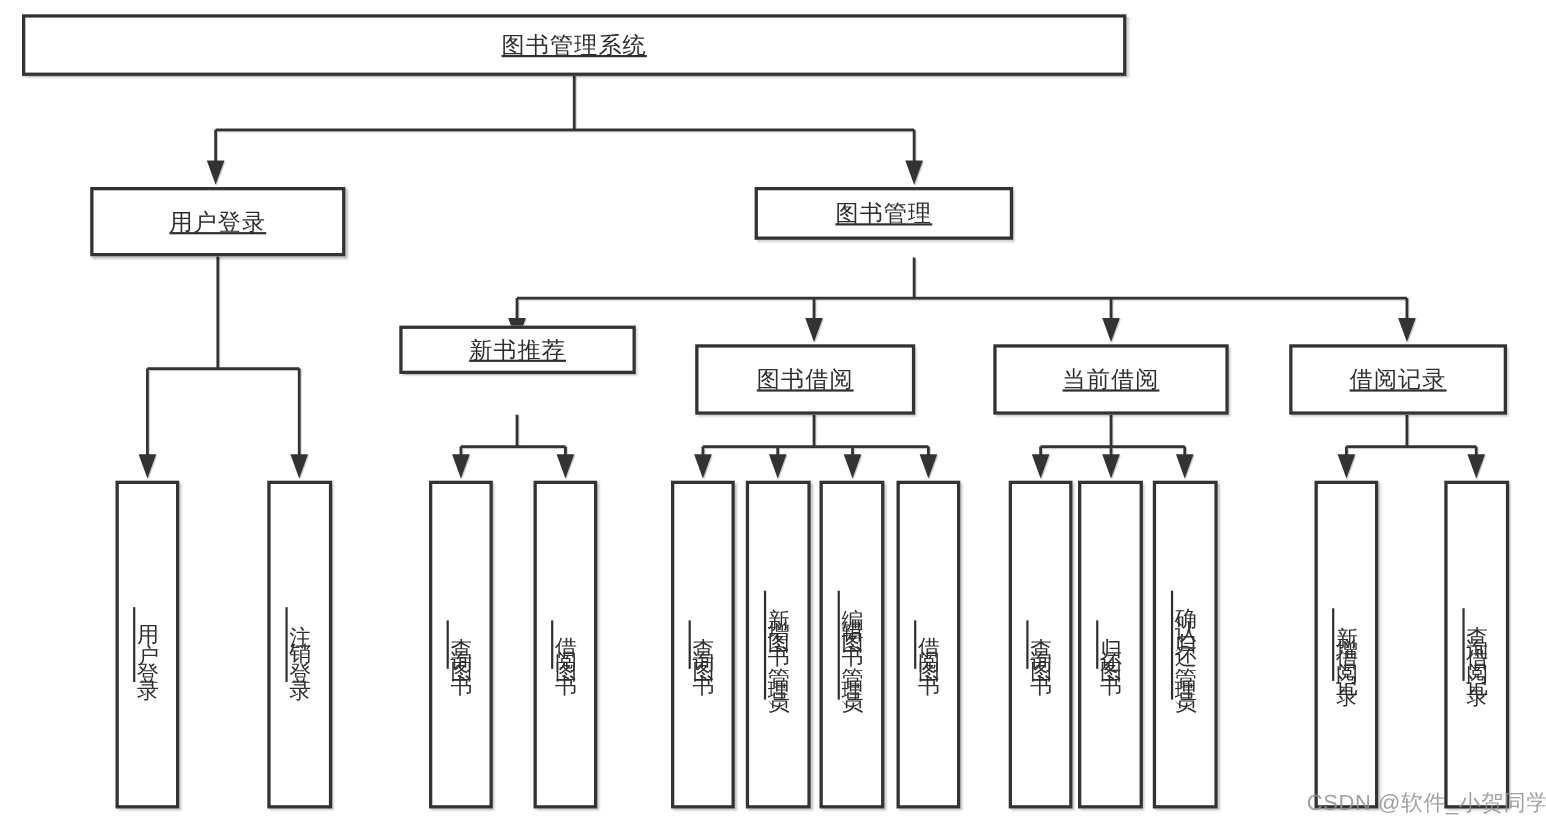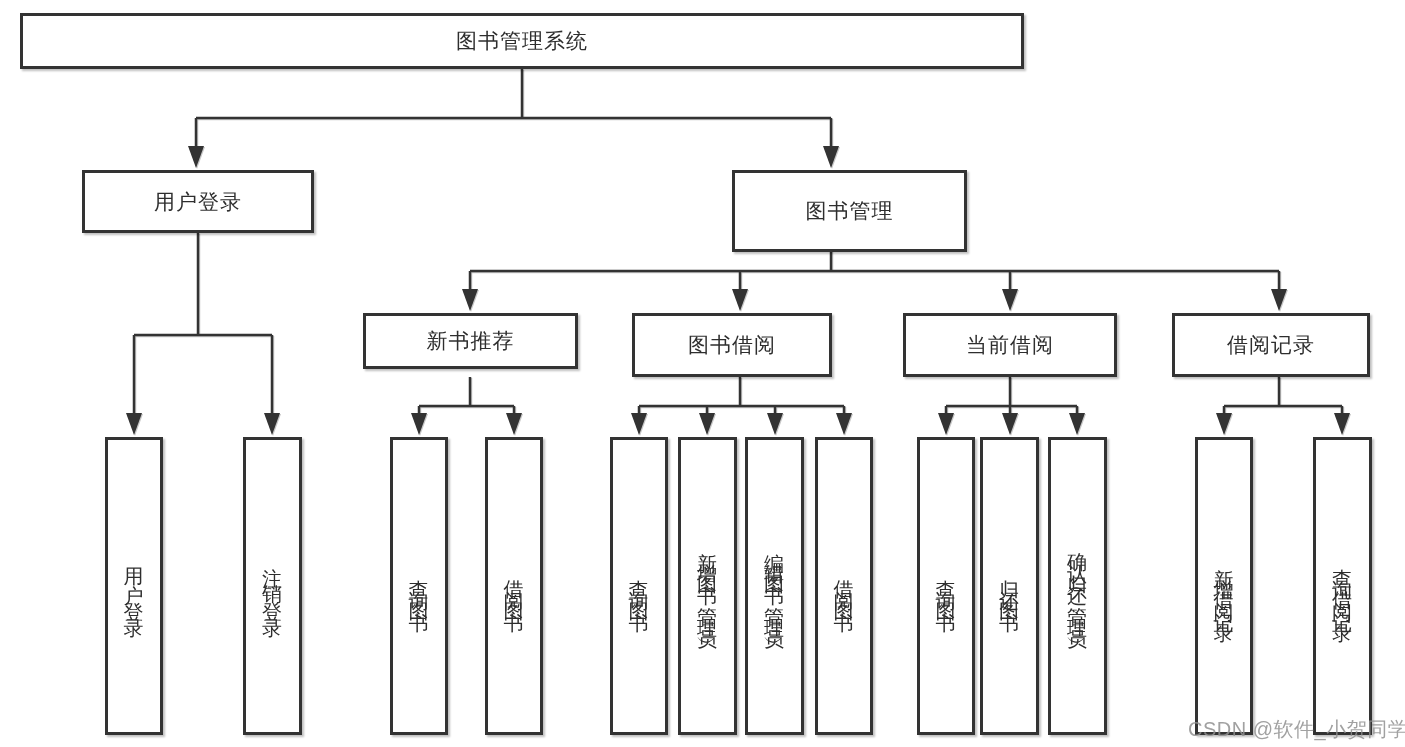--- a/index.html
+++ b/index.html
@@ -21,20 +21,21 @@
     border:3px solid #333333;
     display:flex;
     align-items:center;
     justify-content:center;
     font-size:21px;
     letter-spacing:1px;
     color:#2e2e2e;
     box-shadow:2px 2px 2px rgba(0,0,0,0.25);
     z-index:2;
     white-space:nowrap;
+    text-decoration:underline;
   }
   .leaf {
     top:437px;
     height:298px;
     writing-mode:vertical-rl;
     text-orientation:mixed;
     font-size:20px;
     letter-spacing:11px;
     white-space:normal;
     line-height:1;
@@ -84,23 +85,23 @@
       <polygon points="1002,413 1018,413 1010,435"></polygon>
       <polygon points="1069,413 1085,413 1077,435"></polygon>
       <polygon points="1216,413 1232,413 1224,435"></polygon>
       <polygon points="1334,413 1350,413 1342,435"></polygon>
     </g>
   </svg>
 
   <div class="node" style="left:20px; top:13px; width:1004px; height:56px;">图书管理系统</div>
 
   <div class="node" style="left:82px; top:170px; width:232px; height:63px;">用户登录</div>
-  <div class="node" style="left:732px; top:170px; width:235px; height:82px;">图书管理</div>
+  <div class="node" style="left:686px; top:170px; width:235px; height:48px;">图书管理</div>
 
-  <div class="node" style="left:363px; top:313px; width:215px; height:56px;">新书推荐</div>
+  <div class="node" style="left:363px; top:296px; width:215px; height:44px;">新书推荐</div>
   <div class="node" style="left:632px; top:313px; width:200px; height:64px;">图书借阅</div>
   <div class="node" style="left:903px; top:313px; width:214px; height:64px;">当前借阅</div>
   <div class="node" style="left:1172px; top:313px; width:198px; height:64px;">借阅记录</div>
 
   <div class="node leaf wide-gap" style="left:105px; width:58px;">用户登录</div>
   <div class="node leaf wide-gap" style="left:243px; width:59px;">注销登录</div>
 
   <div class="node leaf" style="left:390px; width:58px;">查询图书</div>
   <div class="node leaf" style="left:485px; width:58px;">借阅图书</div>
 

